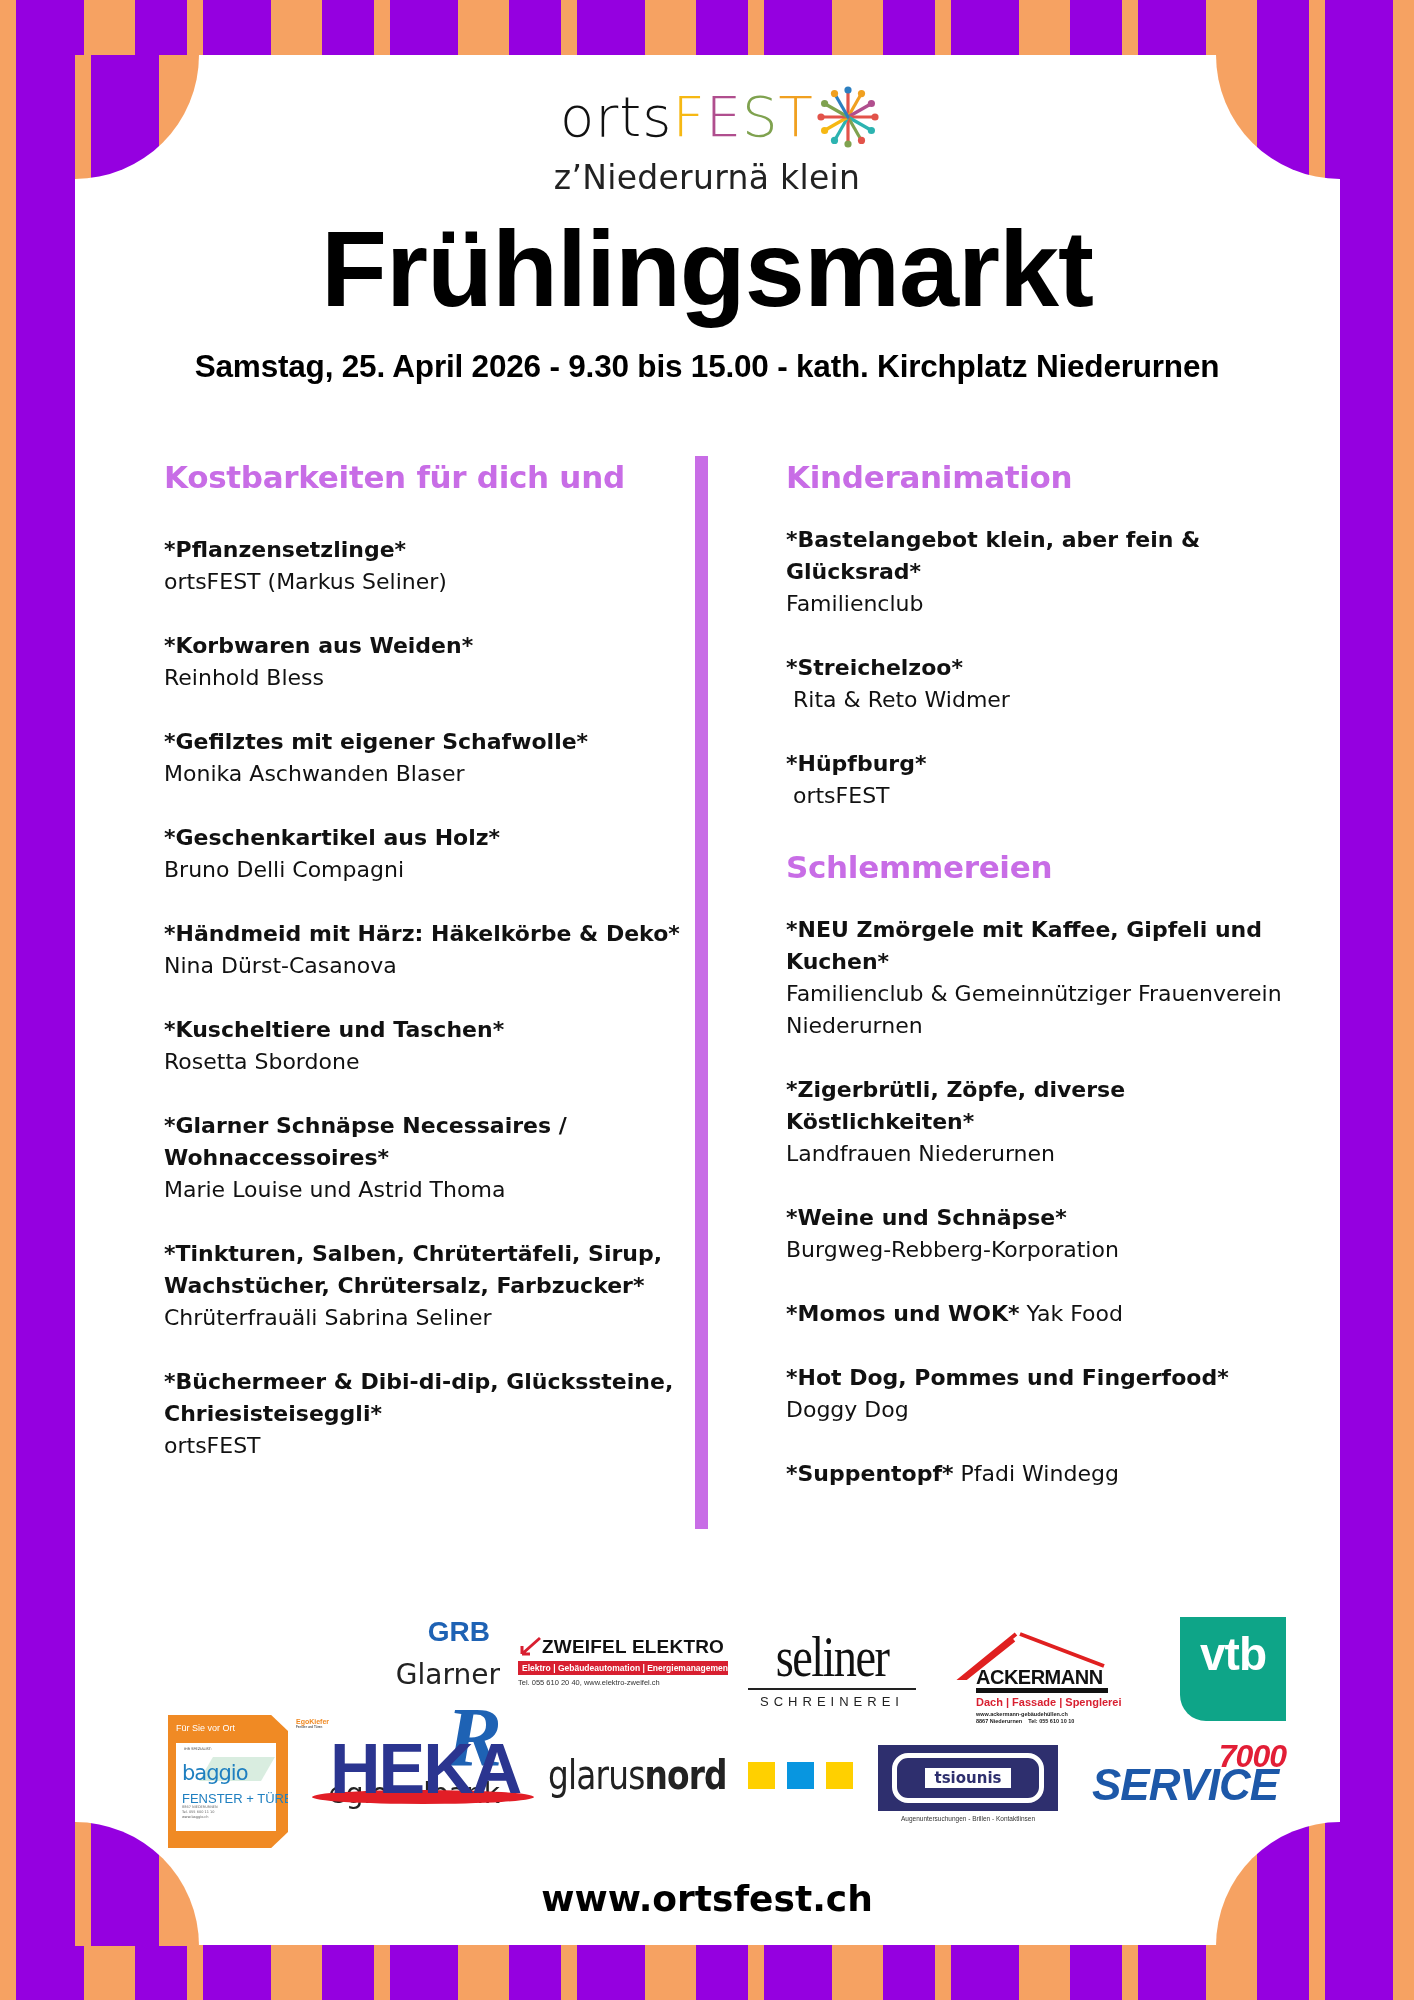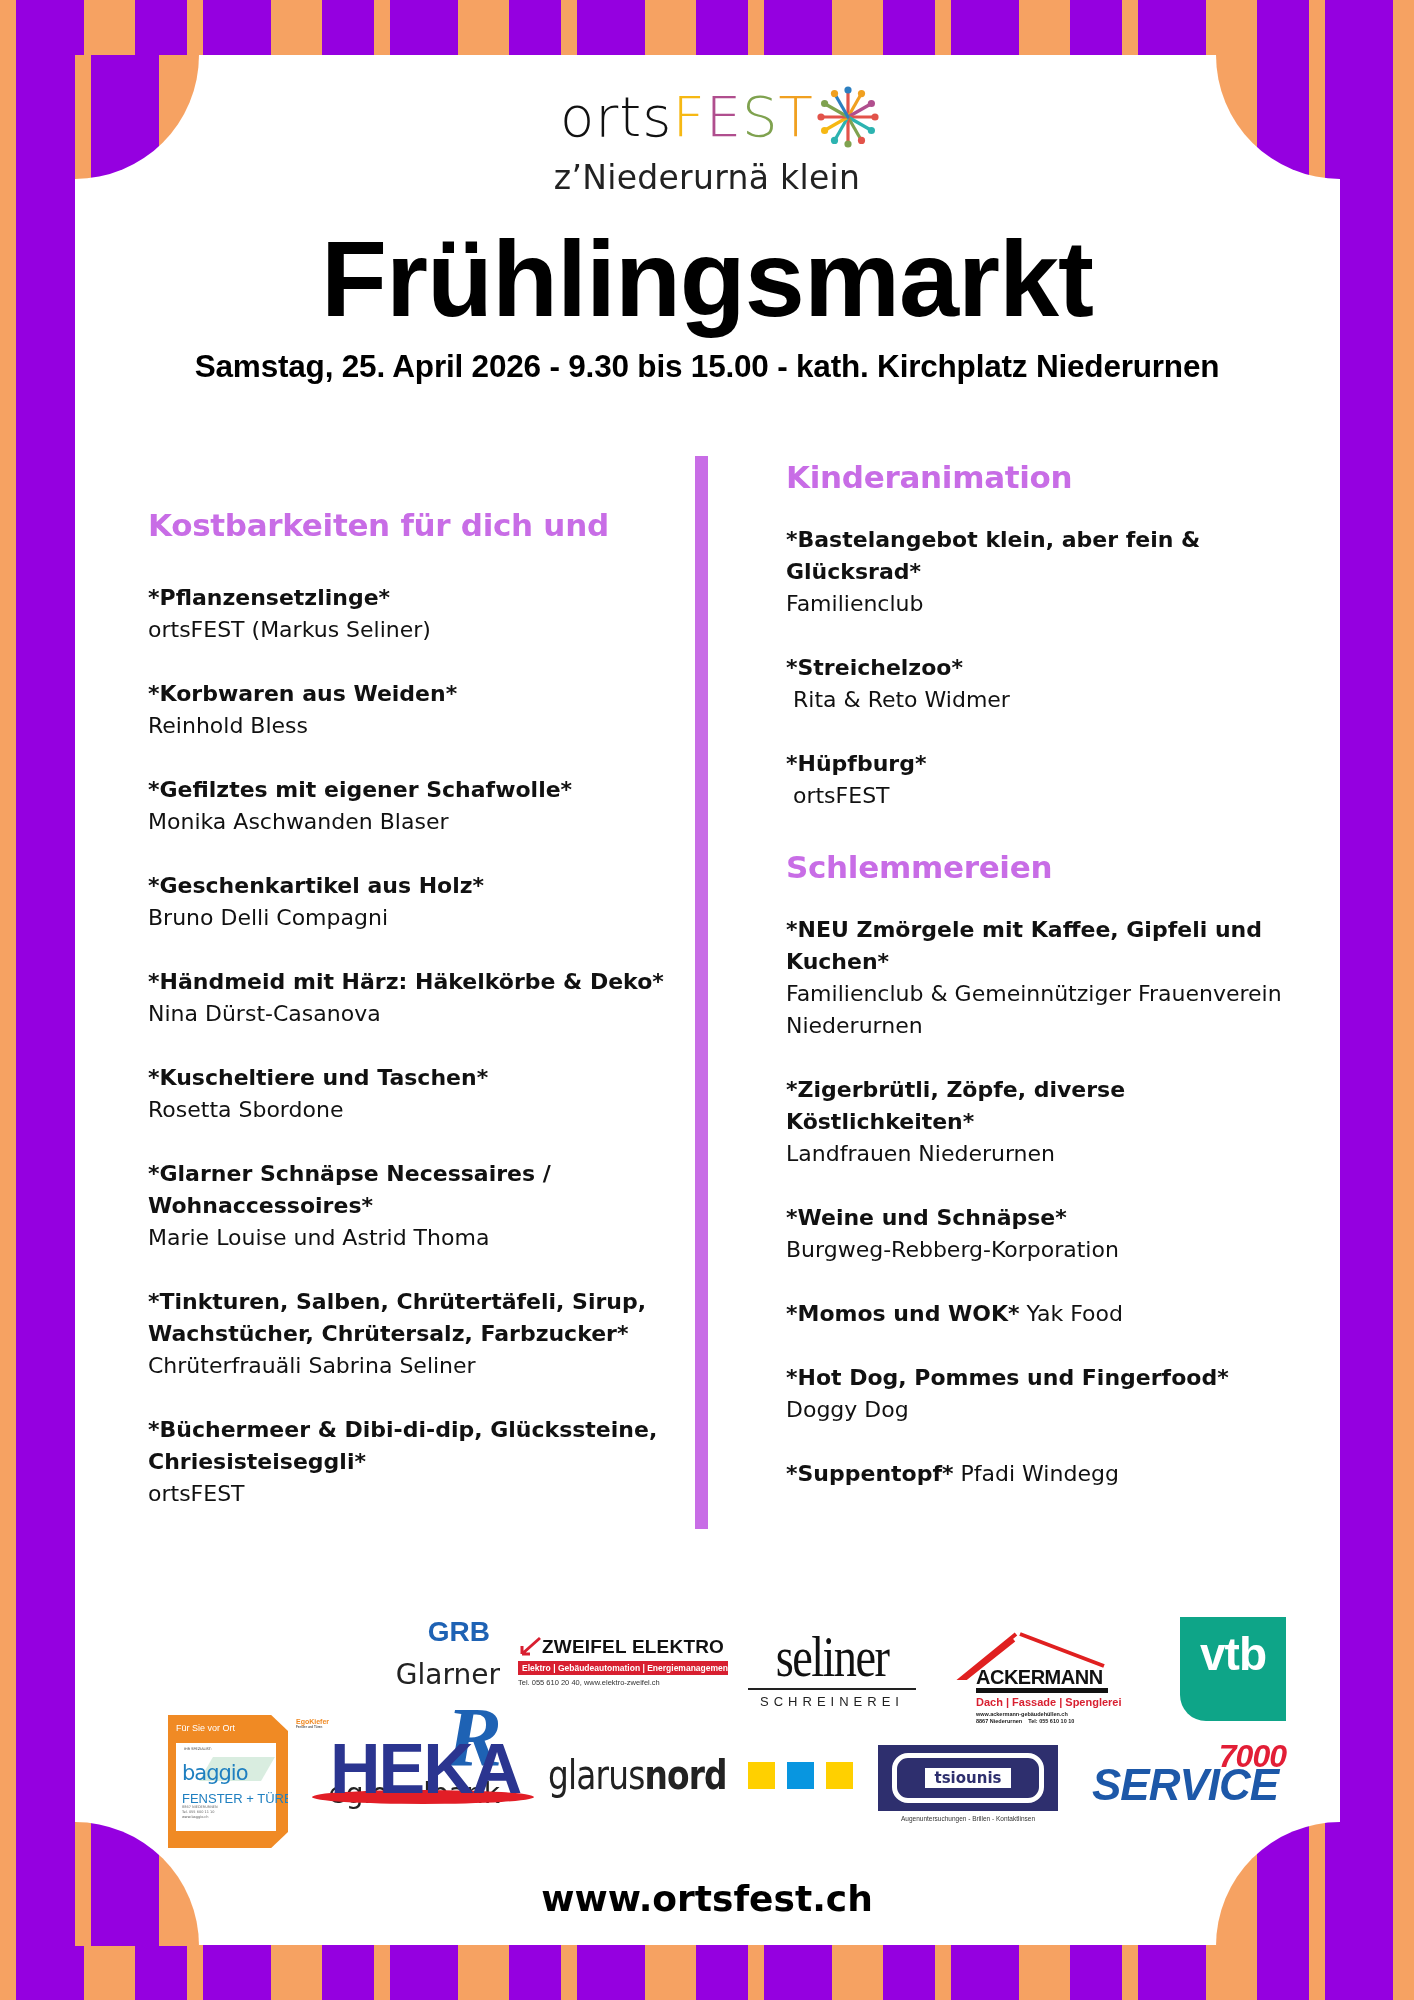--- a/index.html
+++ b/index.html
@@ -62,28 +62,28 @@
   .logo-text { font-family: "DejaVu Sans", sans-serif; font-size: 56px; font-weight: 300; letter-spacing: 1px; line-height: 1; }
   .logo-orts { color: #111; }
   .l-f { color: #F6B813; }
   .l-e { color: #B04E8E; }
   .l-s { color: #7FA24F; }
   .l-t { color: #F0A020; }
   .logo-flower { width: 64px; height: 64px; margin-left: 2px; }
   .tagline { position: absolute; left: 0; width: 1414px; top: 158px; text-align: center;
     font-size: 33px; color: #222; font-weight: 400; letter-spacing: 0.3px; }
 
-  .title { position: absolute; left: 0; width: 1414px; top: 220px; text-align: center;
+  .title { position: absolute; left: 0; width: 1414px; top: 210px; text-align: center;
     font-family: "Liberation Sans", sans-serif; font-size: 108px; font-weight: 700; color: #000;
     letter-spacing: -1px; line-height: 1.1; }
   .subtitle { position: absolute; left: 0; width: 1414px; top: 348px; text-align: center;
     font-family: "Liberation Sans", sans-serif; font-size: 31.5px; font-weight: 700; color: #000; letter-spacing: -0.2px; }
 
   .col { position: absolute; top: 454px; }
-  .col-left { left: 148px; width: 520px; margin-top: 48px; }
+  .col-left { left: 164px; width: 520px; }
   .col-right { left: 786px; width: 500px; }
   .divider { position: absolute; left: 695px; top: 456px; width: 13px; height: 1073px; background: #C86DE6; }
 
   .sec-head { font-family: "DejaVu Sans", sans-serif; font-weight: 700; font-size: 31px; color: #C86DE6; line-height: 46px; letter-spacing: -0.3px; }
   .entries { margin-top: 34px; }
   .entry { font-size: 22px; line-height: 32px; color: #111; margin-bottom: 32px; }
   .entry .t { font-weight: 700; }
   .entry .v { font-weight: 400; display: block; }
   .entry .vi { font-weight: 400; }
   .col-left .entry.gap-big { margin-top: 12px; }

